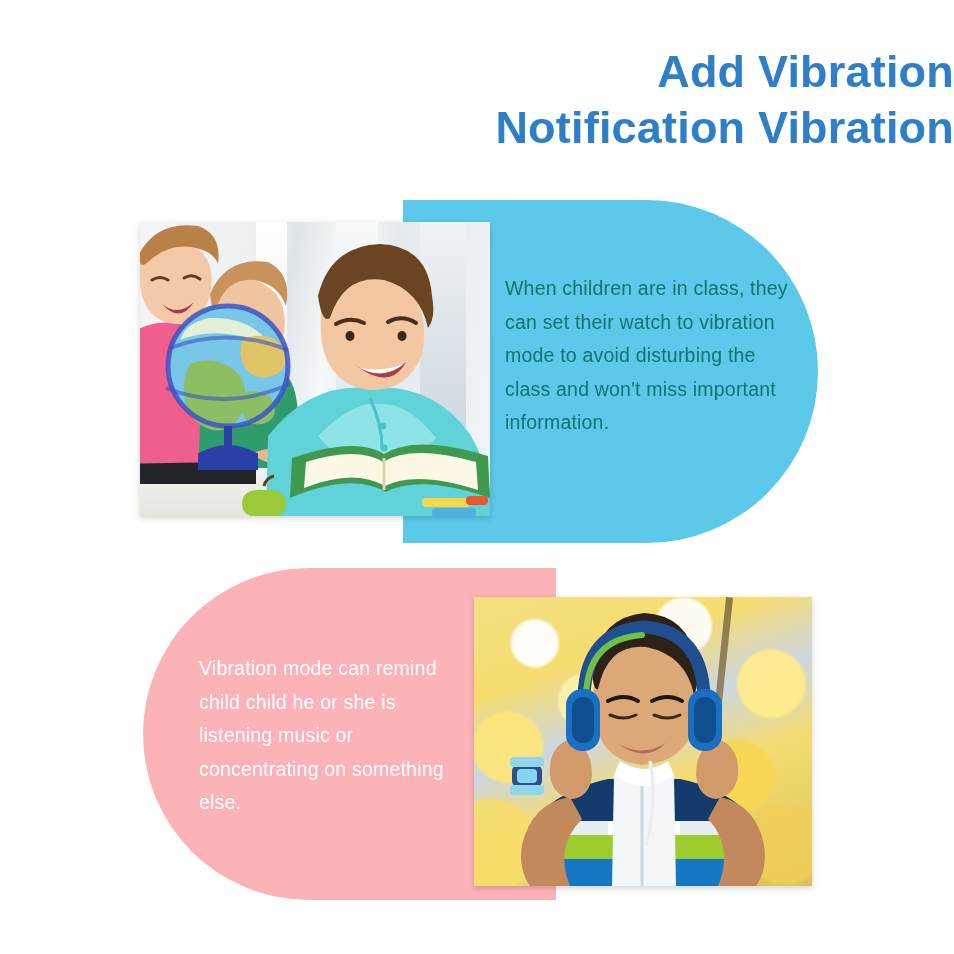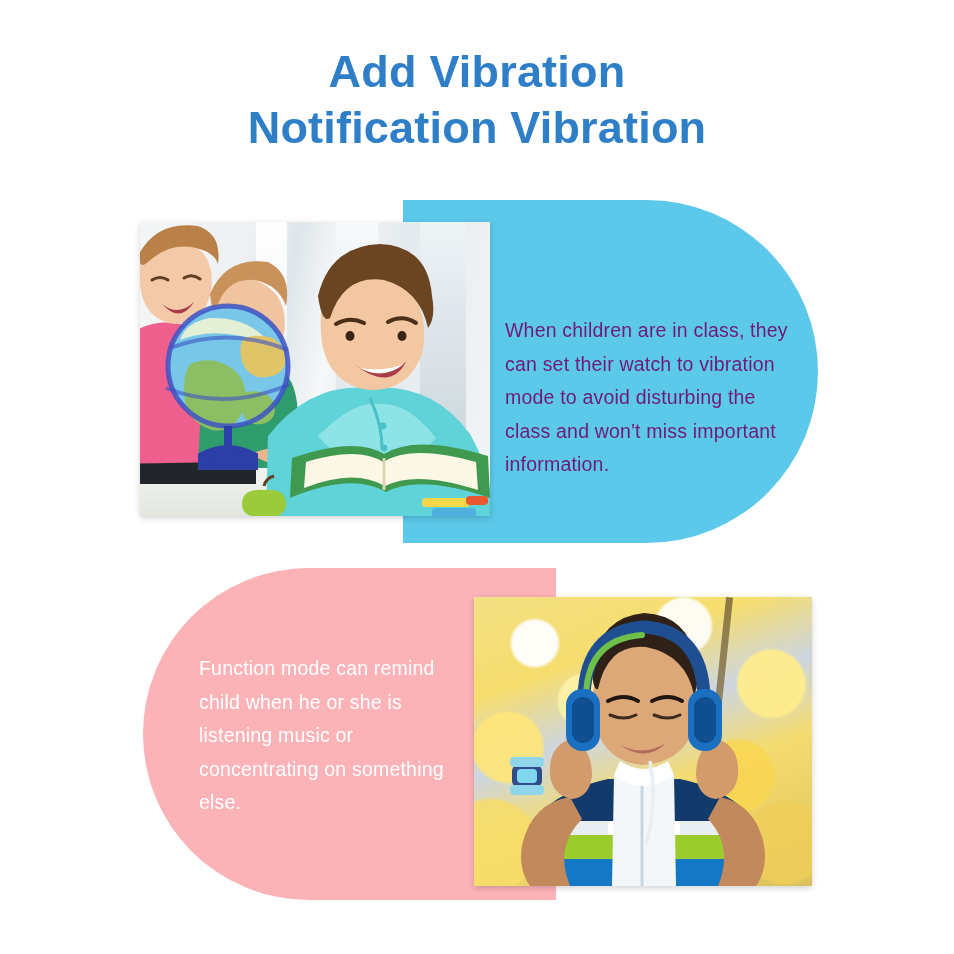--- a/index.html
+++ b/index.html
@@ -26,42 +26,41 @@
     left: 0;
     top: 44px;
     width: 954px;
     text-align: center;
     color: #2e7fc8;
     font-size: 45px;
     font-weight: bold;
     line-height: 56px;
     letter-spacing: 0.2px;
   }
-  .title .tline { display: block; }
+  .title .tline { display: block; text-align: right; }
 
   
   .panel-blue {
     position: absolute;
     left: 403px;
     top: 200px;
     width: 415px;
     height: 343px;
     background: #5cc8ea;
     border-radius: 0 172px 172px 0;
   }
   .panel-blue-text {
     position: absolute;
     left: 505px;
     top: 272px;
     width: 290px;
-    color: #701a75;
+    color: #0f766e;
     font-size: 19.5px;
     line-height: 33.5px;
     letter-spacing: 0.2px;
-    margin-top: 42px;
   }
 
   .photo-class {
     position: absolute;
     left: 140px;
     top: 222px;
     width: 350px;
     height: 294px;
     overflow: hidden;
     box-shadow: 0 2px 6px rgba(0,0,0,0.18);
@@ -235,21 +234,21 @@
           <rect x="282" y="276" width="48" height="9" rx="4" fill="#f7d74a"></rect>
           <rect x="292" y="286" width="44" height="9" rx="4" fill="#4fb0e0"></rect>
           <rect x="326" y="274" width="22" height="9" rx="4" fill="#e8572f"></rect>
         </g>
       </svg>
     </div>
   </div>
 
   <div class="panel-pink"></div>
 
-  <div class="panel-pink-text">Function mode can remind child when he or she is listening music or concentrating on something else.</div>
+  <div class="panel-pink-text">Vibration mode can remind child child he or she is listening music or concentrating on something else.</div>
 
   <div class="photo-music">
     <div class="photo-inner">
       <div class="mus-bg"></div>
       <div class="mus-branch"></div>
 
       <svg viewBox="0 0 338 289" width="338" height="289" style="position:absolute;left:0;top:0">
 
         <g>
           <path d="M60 289 L66 224 Q92 196 134 186 L206 186 Q250 196 276 226 L282 289 Z" fill="#ffffff"></path>

